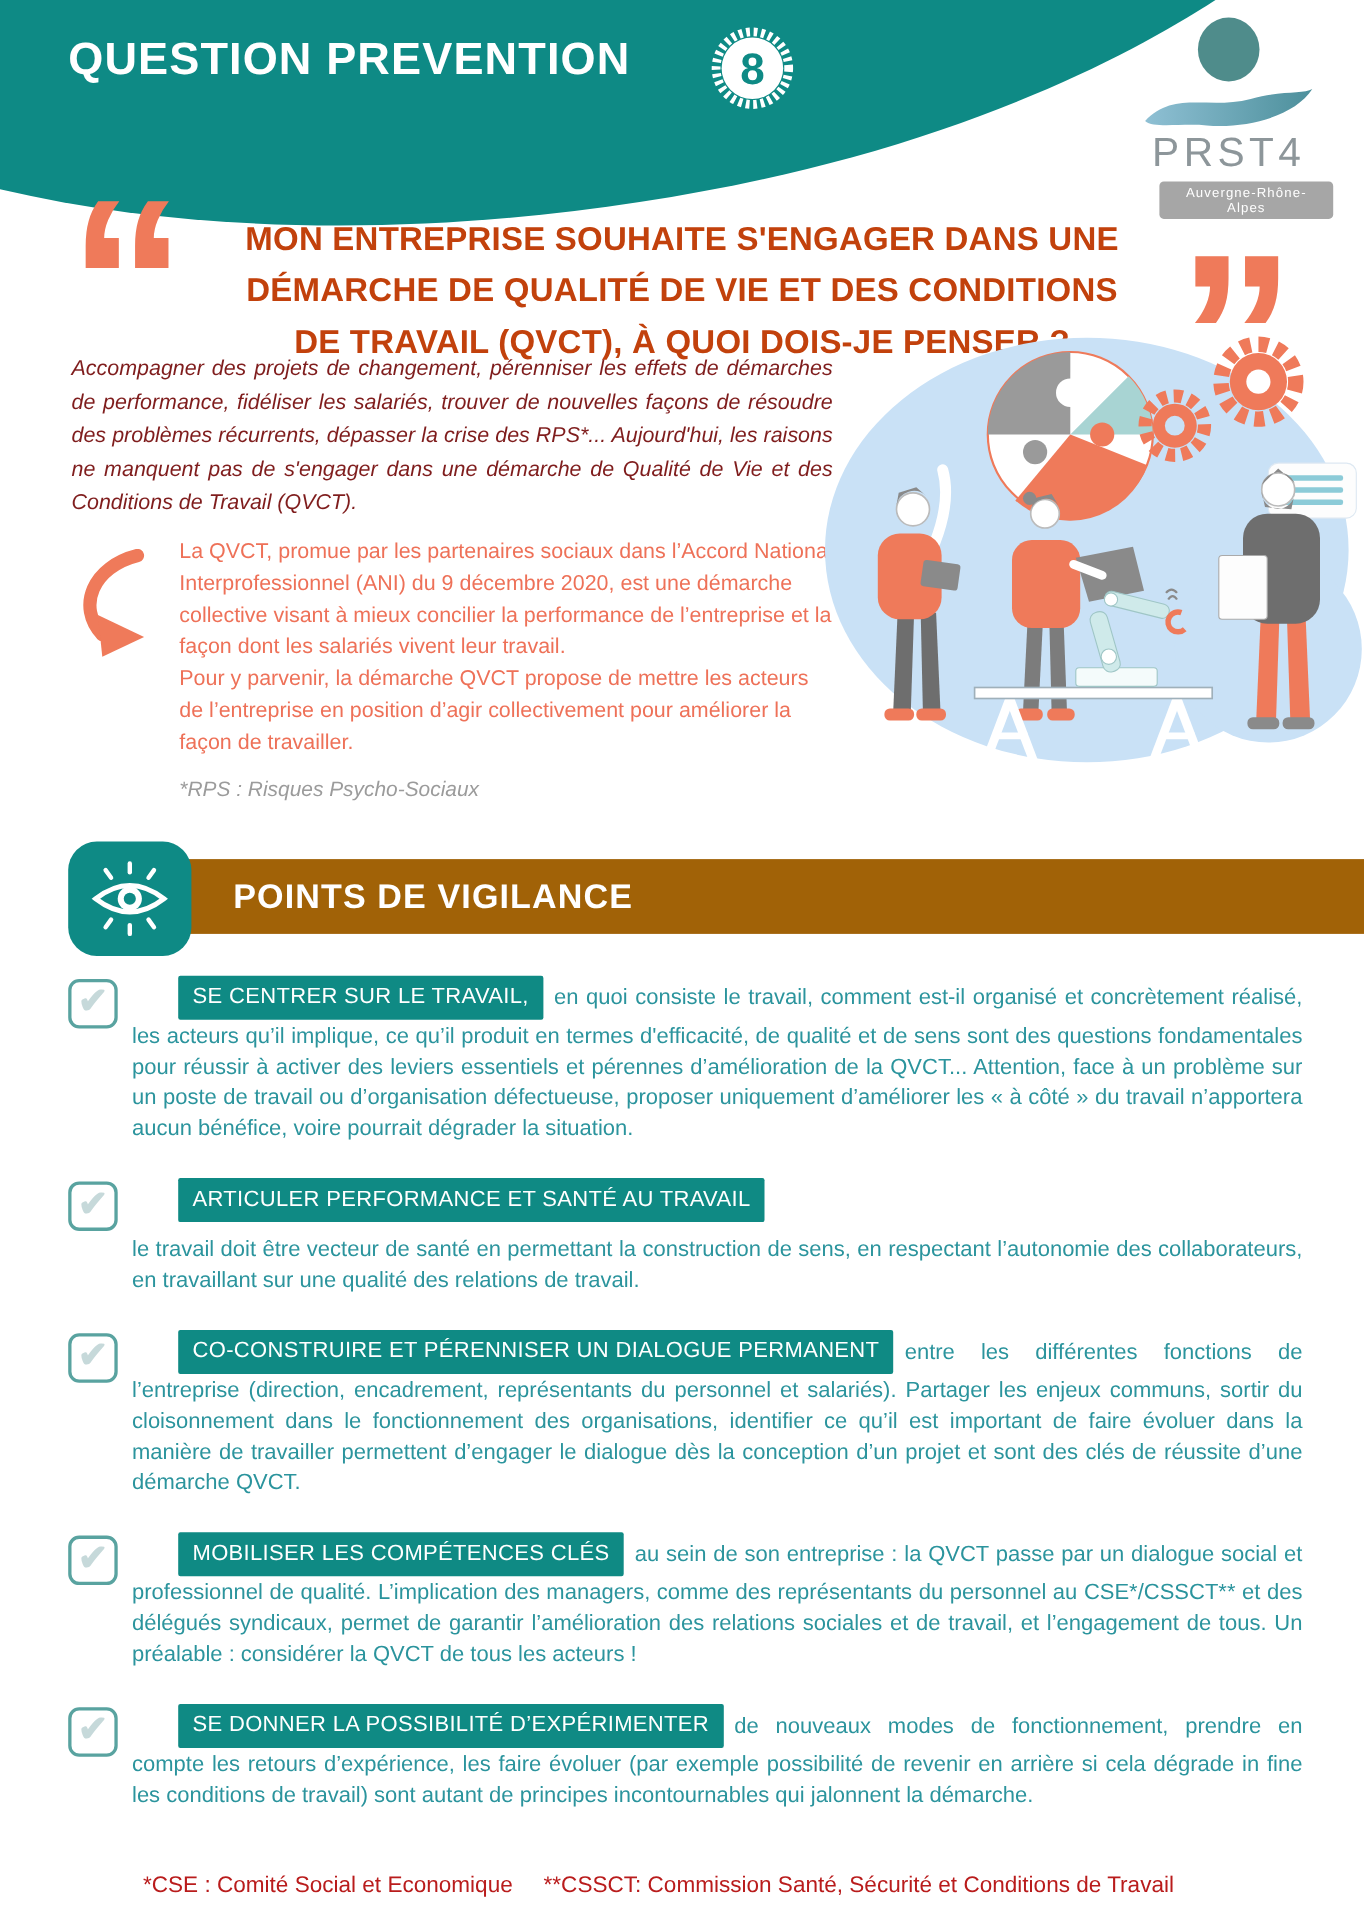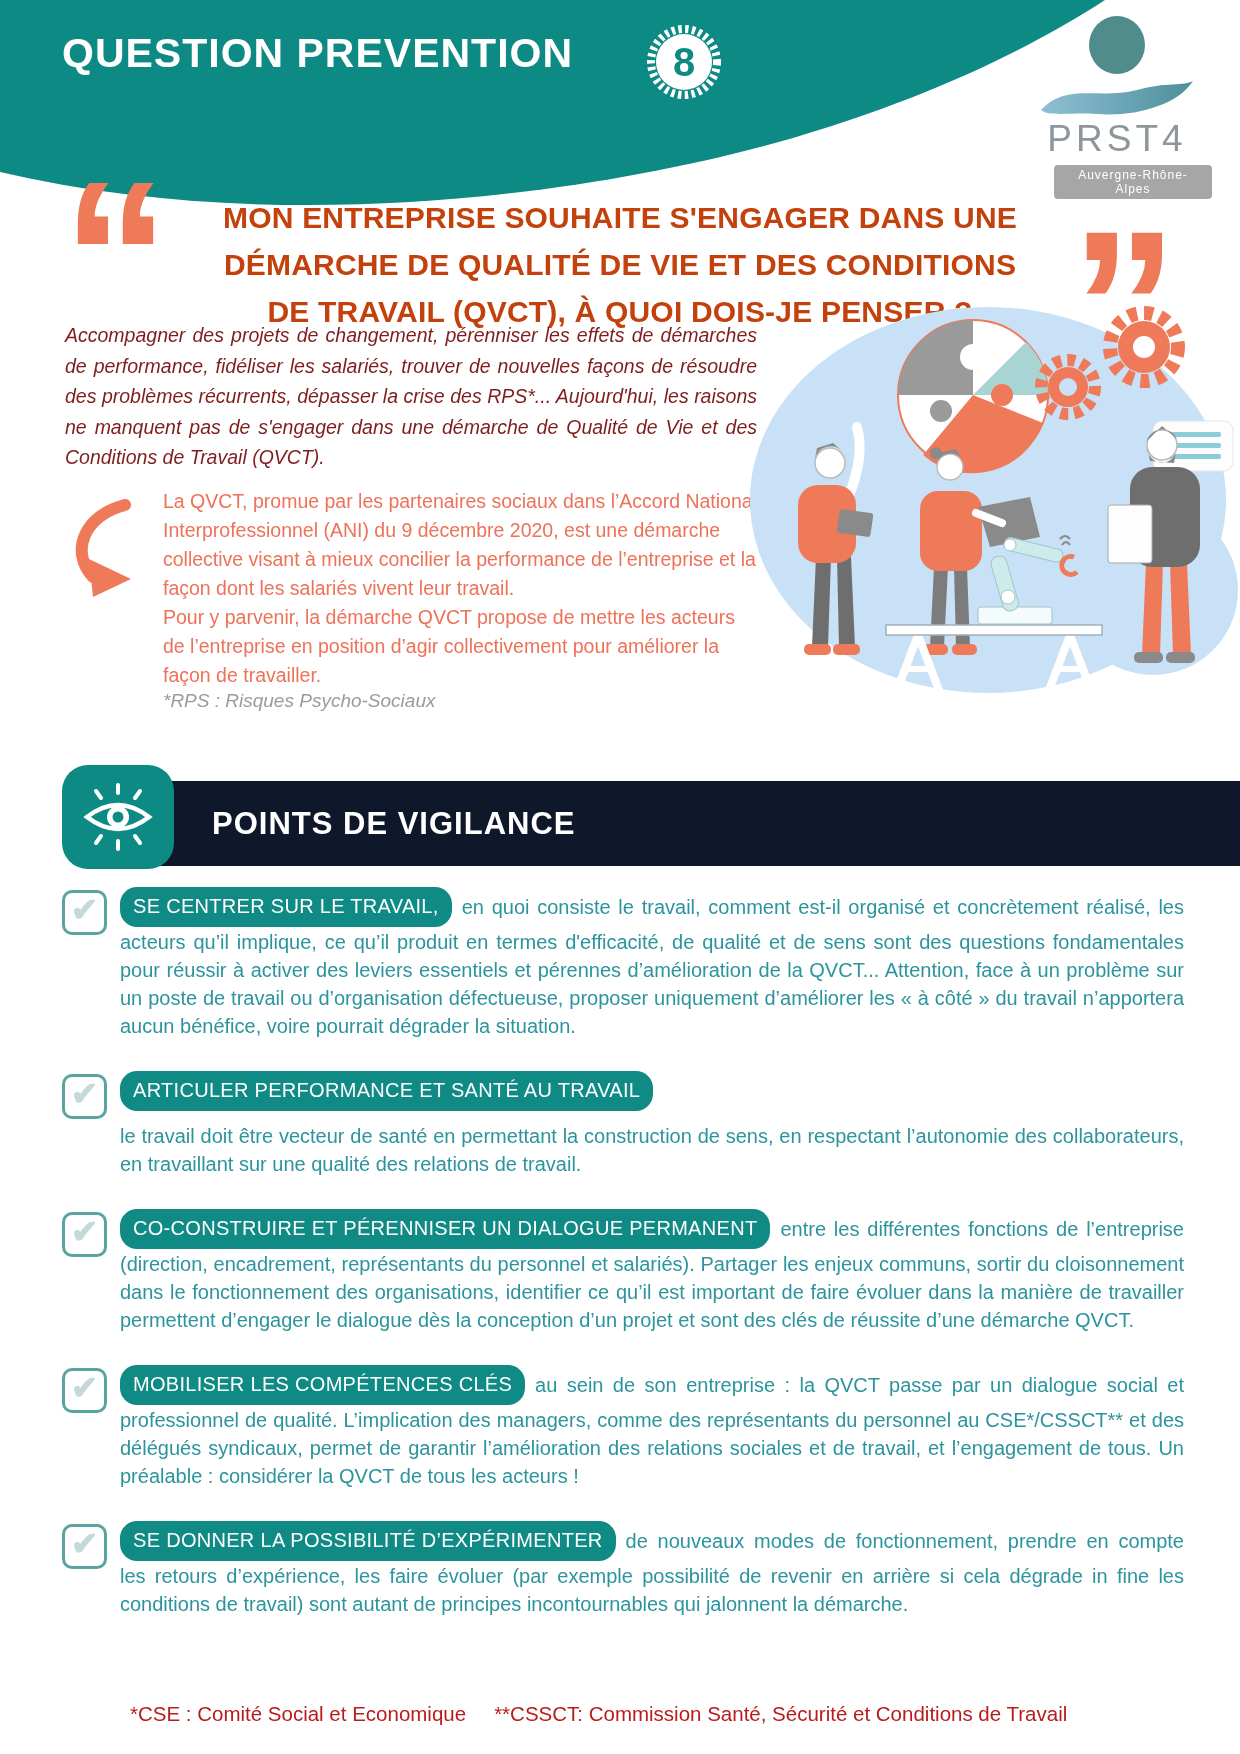--- a/index.html
+++ b/index.html
@@ -39,28 +39,28 @@
 
   
   .intro { position:absolute; top:320px; left:65px; width:692px; }
   .lead-par {
     color:#7f1d1d; font-style:italic; font-size:19.5px; line-height:30.5px;
     text-align:justify;
   }
   .highlight-block { position:relative; margin-top:14px; padding-left:98px; }
   .curved-arrow { position:absolute; left:2px; top:12px; }
   .highlight-par { color:#ee7158; font-size:19.5px; line-height:29px; }
-  .rps-note { padding-left:98px; color:#9b9b9b; font-style:italic; font-size:19px; }
+  .rps-note { margin-top:18px; padding-left:98px; color:#9b9b9b; font-style:italic; font-size:19px; }
 
   .illustration { position:absolute; top:295px; left:738px; width:502px; height:402px; }
 
   
   .banner-bar {
-    position:absolute; top:781px; left:150px; right:0; height:85px;
-    background:#0f172a; display:flex; align-items:center;
+    position:absolute; top:781px; left:150px; right:0; height:68px;
+    background:#a16207; display:flex; align-items:center;
   }
   .banner-title { color:#fff; font-size:31px; font-weight:700; letter-spacing:1px; padding-left:62px; }
   .banner-tile {
     position:absolute; top:765px; left:62px; width:112px; height:104px;
     background:#0e8a85; border-radius:26px; display:flex; align-items:center; justify-content:center;
   }
 
   
   .checklist { position:absolute; top:888px; left:62px; width:1122px; }
   .check-item {
@@ -68,22 +68,22 @@
     color:#2b949d; font-size:20px; line-height:28px; text-align:justify;
   }
   .checkbox {
     position:absolute; left:0; top:2px; width:45px; height:45px; background:#fff;
     border:3px solid #59a3a0; border-radius:10px;
     display:flex; align-items:center; justify-content:center;
   }
   .checkmark { color:#c6d9da; font-size:33px; font-weight:700; line-height:1; transform:translateY(-3px); }
   .pill {
     display:inline-block; background:#0f8a84; color:#ffffff;
-    padding:5px 13px 7px; border-radius:17px; margin-right:10px;
-    white-space:nowrap; letter-spacing:0.3px; transform:translateY(-1px);
+    padding:5px 13px 7px; border-radius:2px; margin-right:10px;
+    white-space:nowrap; letter-spacing:0.3px; transform:translateY(-1px);margin-left:42px;
   }
   .pill-line { margin-bottom:10px; text-align:left;text-decoration:underline; }
   .item-text { }
 
   
   .footnotes {
     position:absolute; top:1702px; left:130px; right:50px;
     color:#b91c1c; font-size:20.5px;
   }
   .footnotes .sep { display:inline-block; width:28px; }

